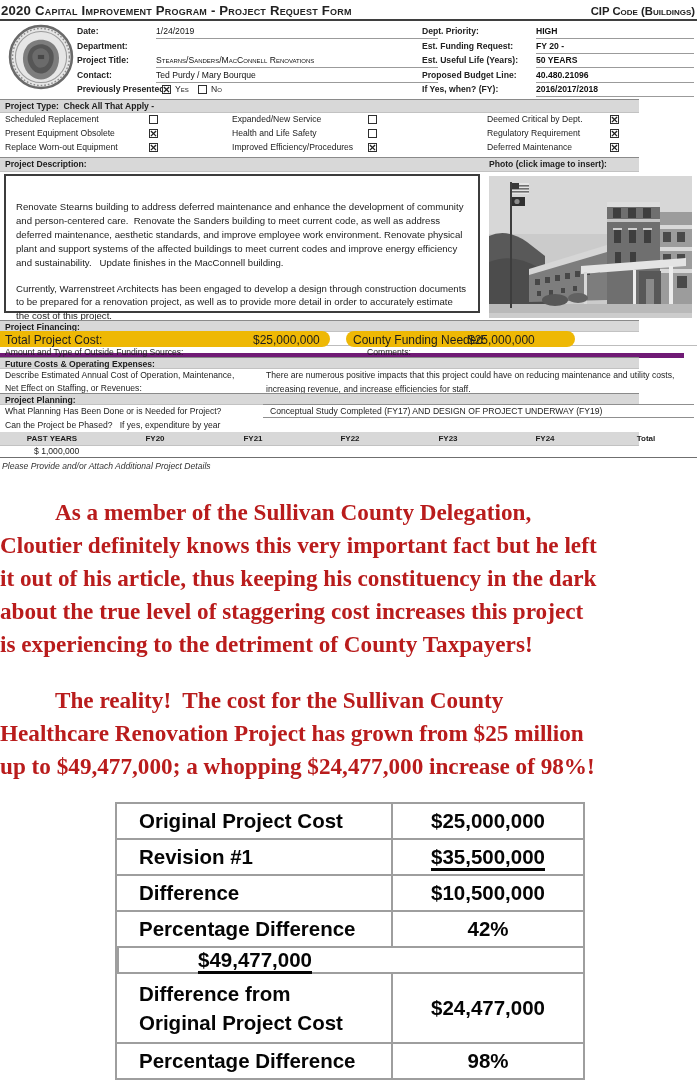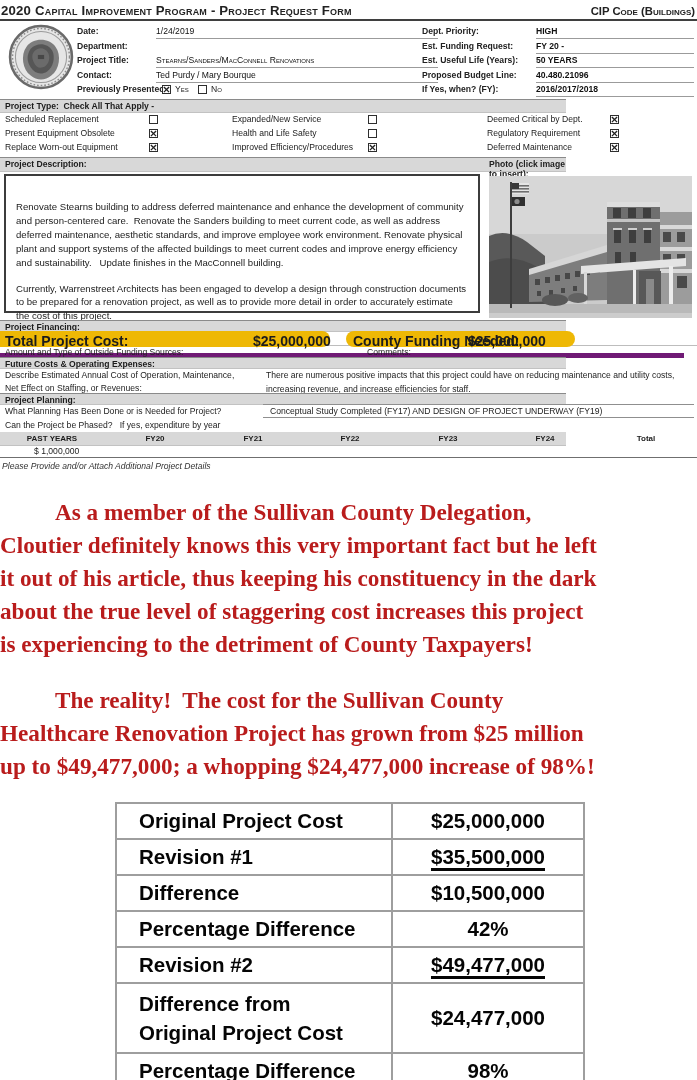--- a/index.html
+++ b/index.html
@@ -25,38 +25,38 @@
   .rlabel { position:absolute; left:422px; font-weight:bold; color:#222; }
   .rval  { position:absolute; left:536px; width:158px; border-bottom:1px solid #9b9b9b;
            height:13px; font-weight:bold; color:#111; }
 
   
   .cb { position:absolute; width:9px; height:9px; border:1.2px solid #2e2e2e; background:#fff; }
   .cb.on::before { content:"\2715"; position:absolute; left:-0.5px; top:-1.5px;
                    font-size:9.5px; font-weight:bold; color:#222; line-height:9px; }
 
   
-  .band { position:absolute; left:0; width:566px; background:#d8d8d8;
+  .band { position:absolute; left:0; width:639px; background:#d8d8d8;
           border-top:1px solid #8a8a8a; border-bottom:1px solid #c2c2c2;
           font-size:8.6px; font-weight:bold; color:#1c1c1c; }
   .band .bt { position:absolute; left:5px; top:1px; }
 
   .ctlab { position:absolute; font-size:8.6px; color:#222; }
 
   
   .descbox { position:absolute; left:4px; top:174px; width:476px; height:139px;
              border:2px solid #3c3c3c; background:#fff; padding:24px 10px;
              font-size:9.6px; line-height:13.9px; color:#222; }
   .descbox p + p { margin-top:12px; }
   .photobox { position:absolute; left:489px; top:176px; width:203px; height:142px;
               background:#c9c9c9; border-bottom:4px solid #dedede; }
 
   
   .pill { position:absolute; height:16px; background:#eeb805; z-index:2; }
-  .pill span { position:absolute; top:2px; font-size:14px; font-weight:bold; color:#1c1c1c;text-align:right; }
+  .pill span { position:absolute; top:2px; font-size:12px; font-weight:normal; color:#1c1c1c;text-align:right; }
   .finline { position:absolute; left:0; width:697px; border-bottom:1px solid #bdbdbd; z-index:1; }
   .small { font-size:8.6px; color:#222; }
   .smallb { font-size:8.6px; font-weight:bold; color:#222; }
 
   
   .fy { position:absolute; transform:translateX(-50%); font-size:8px; font-weight:bold; color:#1c1c1c; top:2px; }
 
   
   .cline { position:absolute; left:0; width:697px; font-family:"Liberation Serif", serif;
            font-weight:bold; font-size:23.2px; line-height:33px; color:#b91c1c; }
@@ -346,23 +346,20 @@
     </div>
     <div class="crow">
       <div class="lab">
           <span>Percentage Difference</span>
         </div>
       <div class="val">
           <span>42%</span>
         </div>
     </div>
     <div class="crow">
-      <div class="lab">
-          <span>Revision #2</span>
-        </div>
       <div class="val">
           <span class="u">$49,477,000</span>
         </div>
     </div>
     <div class="crow tall">
       <div class="lab">
         <span>Difference from</span>
         <span>Original Project Cost</span>
       </div>
       <div class="val">

